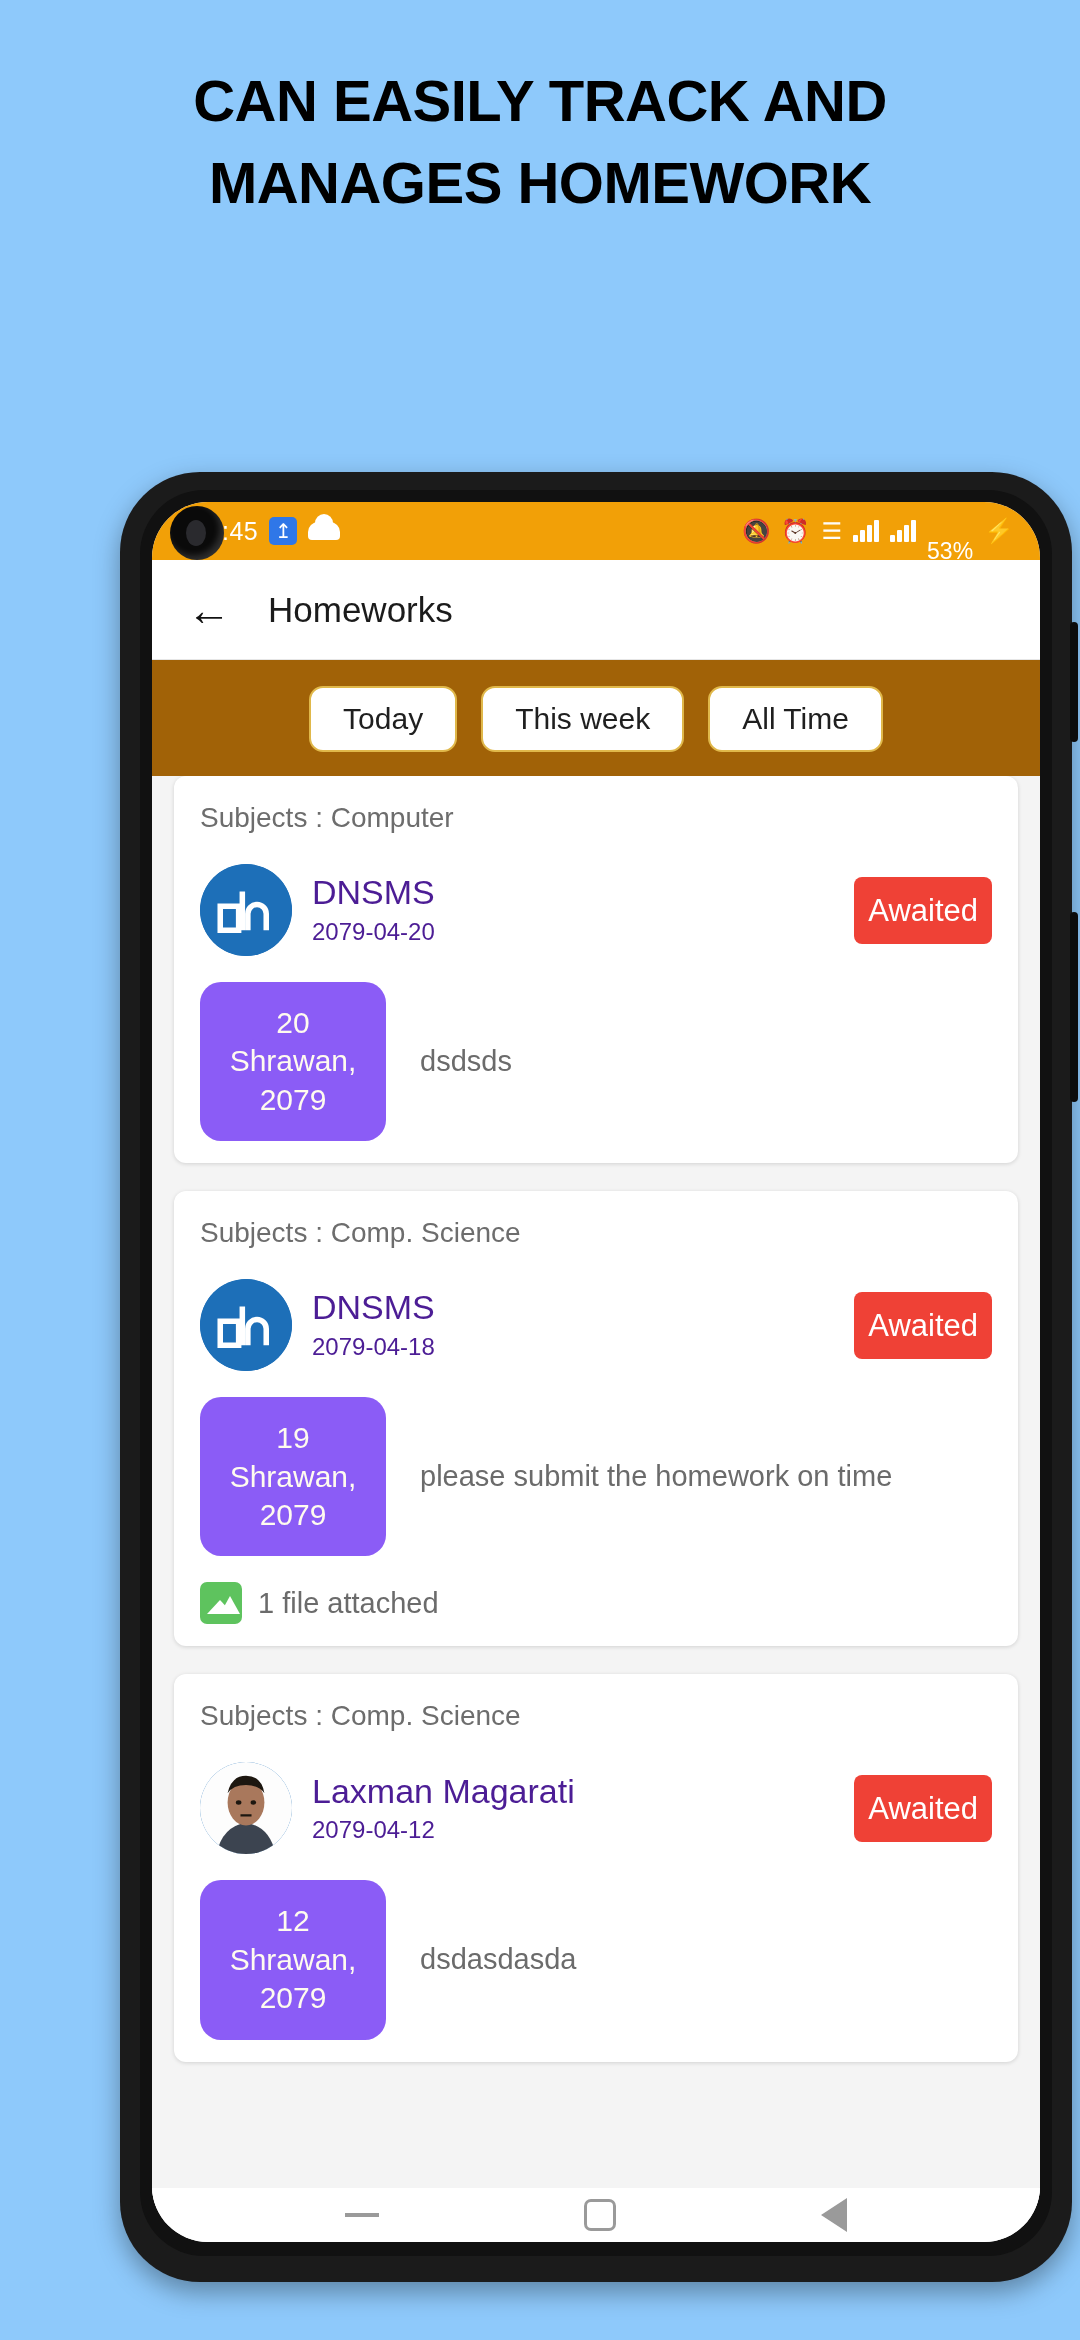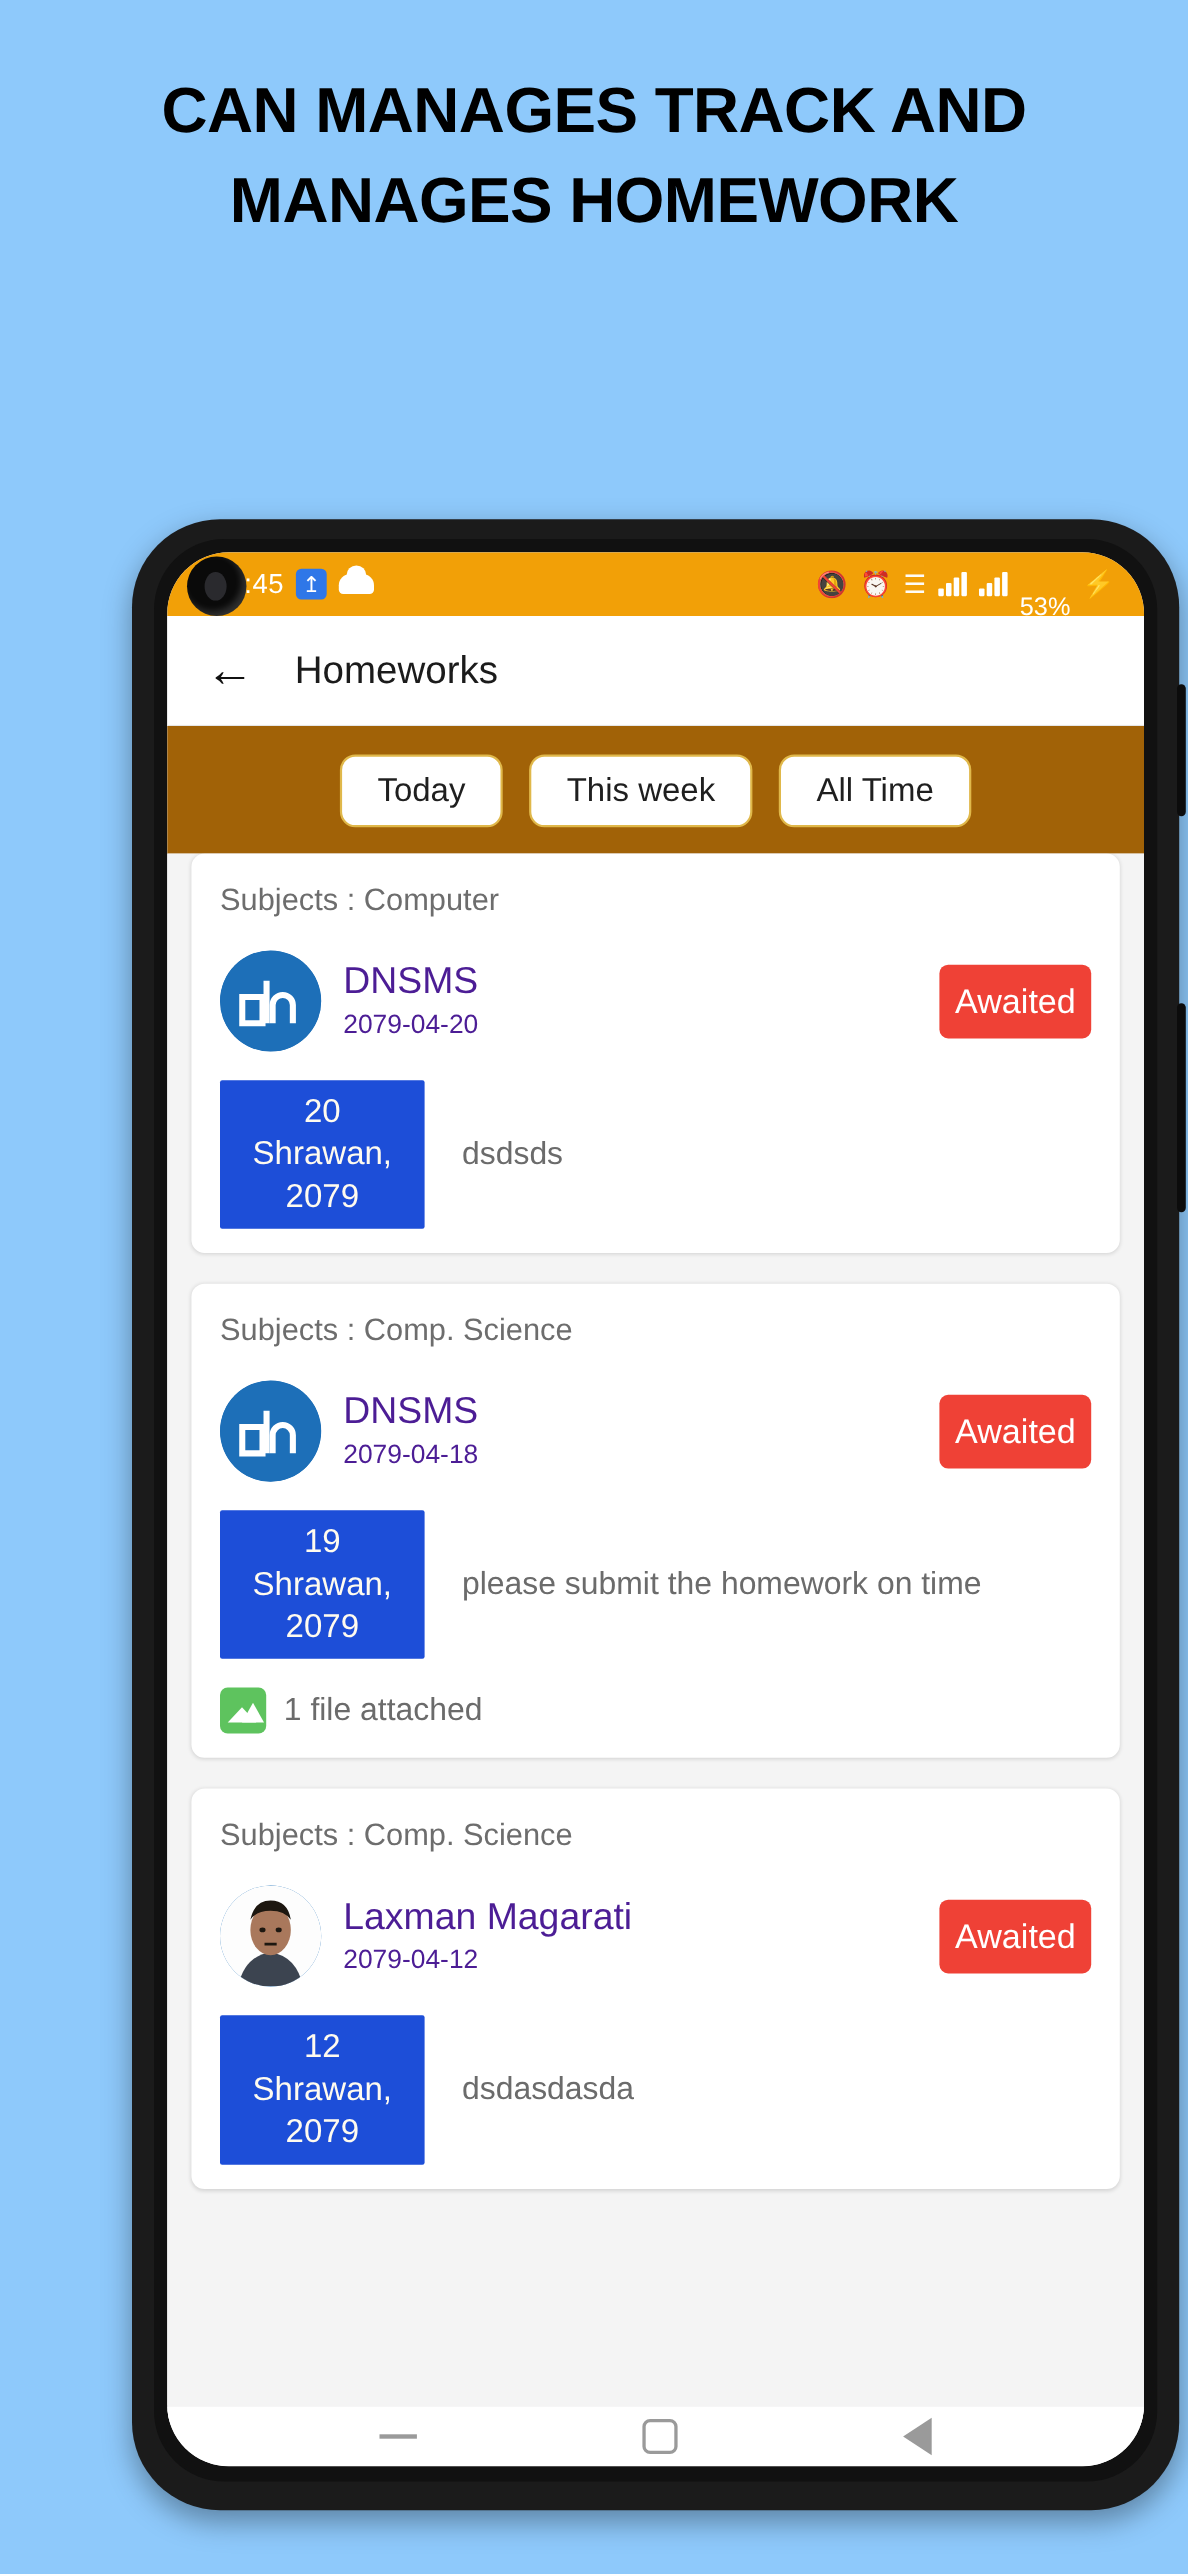--- a/index.html
+++ b/index.html
@@ -218,26 +218,26 @@
     background: #ef4136;
     color: #fff;
     border-radius: 8px;
     padding: 18px 14px;
     font-size: 31px;
     line-height: 1;
     flex: 0 0 auto;
   }
   .row-detail { display: flex; align-items: center; }
   .date-tile {
-    background: #1d4ed8;
+    background: #8b5cf6;
     color: #fffbef;
-    border-radius: 2px;
+    border-radius: 21px;
     width: 186px;
     flex: 0 0 186px;
-    padding: 10px 8px;
+    padding: 22px 8px;
     text-align: center;
     font-size: 30px;
     line-height: 1.28;
   }
   .desc {
     margin-left: 34px;
     font-size: 29px;
     color: #6b6b6b;
   }
   .row-attach {
@@ -291,21 +291,21 @@
     width: 0; height: 0;
     border-top: 17px solid transparent;
     border-bottom: 17px solid transparent;
     border-right: 26px solid #9a9a9a;
   }
 </style>
 </head>
 <body>
 
 <div class="headline">
-  <span class="ln">CAN MANAGES TRACK AND</span>
+  <span class="ln">CAN EASILY TRACK AND</span>
   <span class="ln ln2">MANAGES HOMEWORK</span>
 </div>
 
 <div class="phone">
   <div class="btn-vol"></div>
   <div class="btn-power"></div>
 
   <div class="phone-inner">
     <div class="screen">
 

